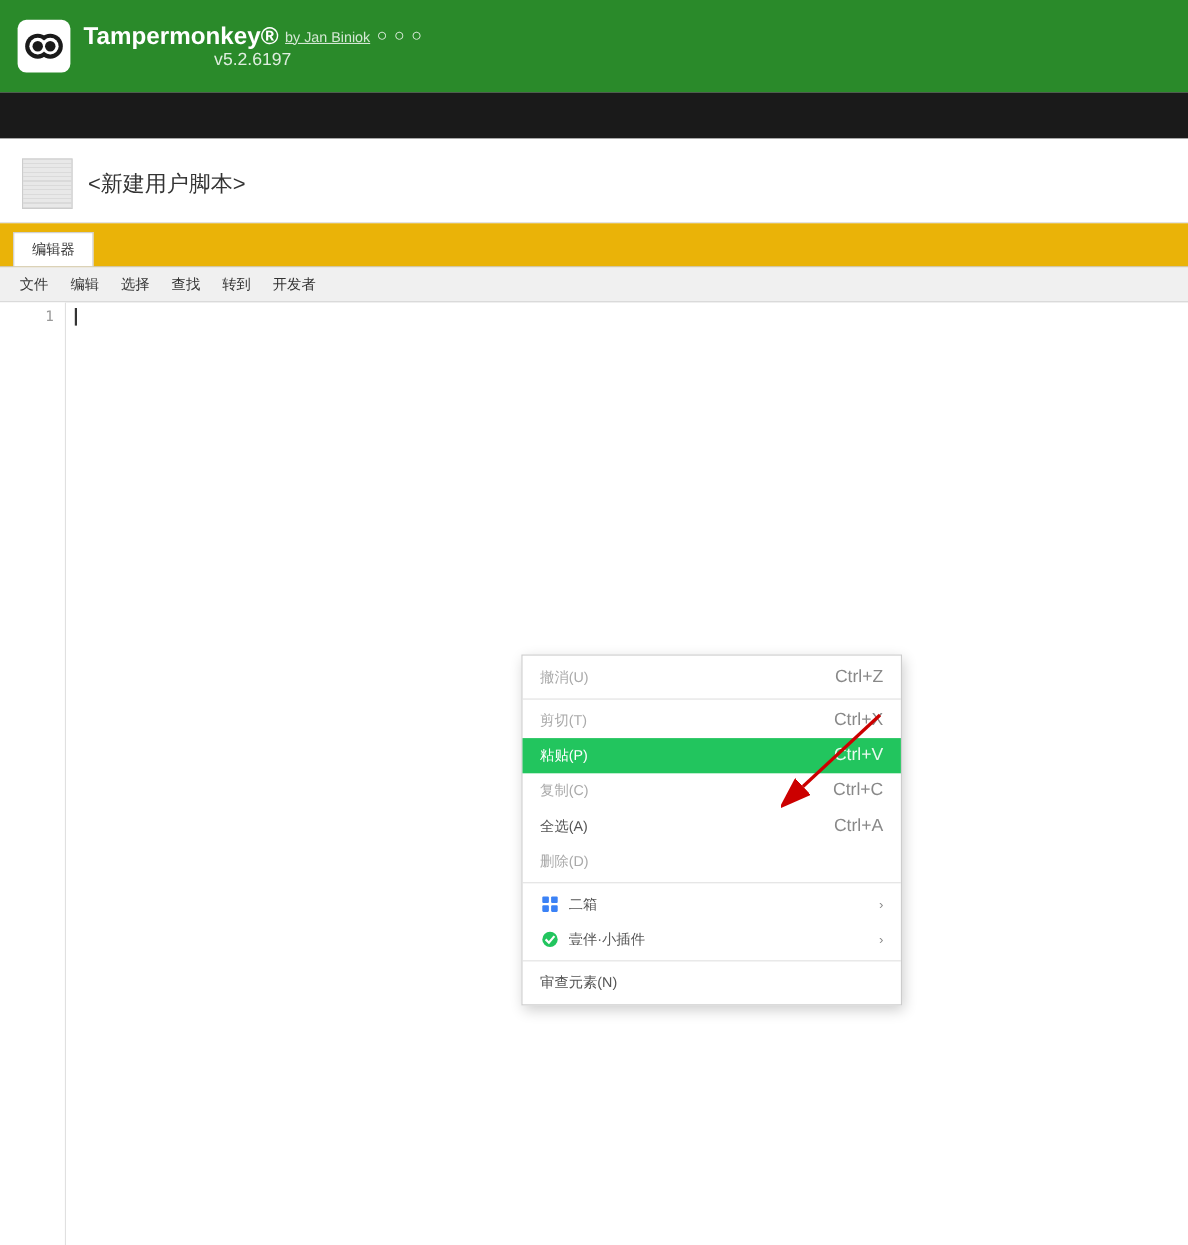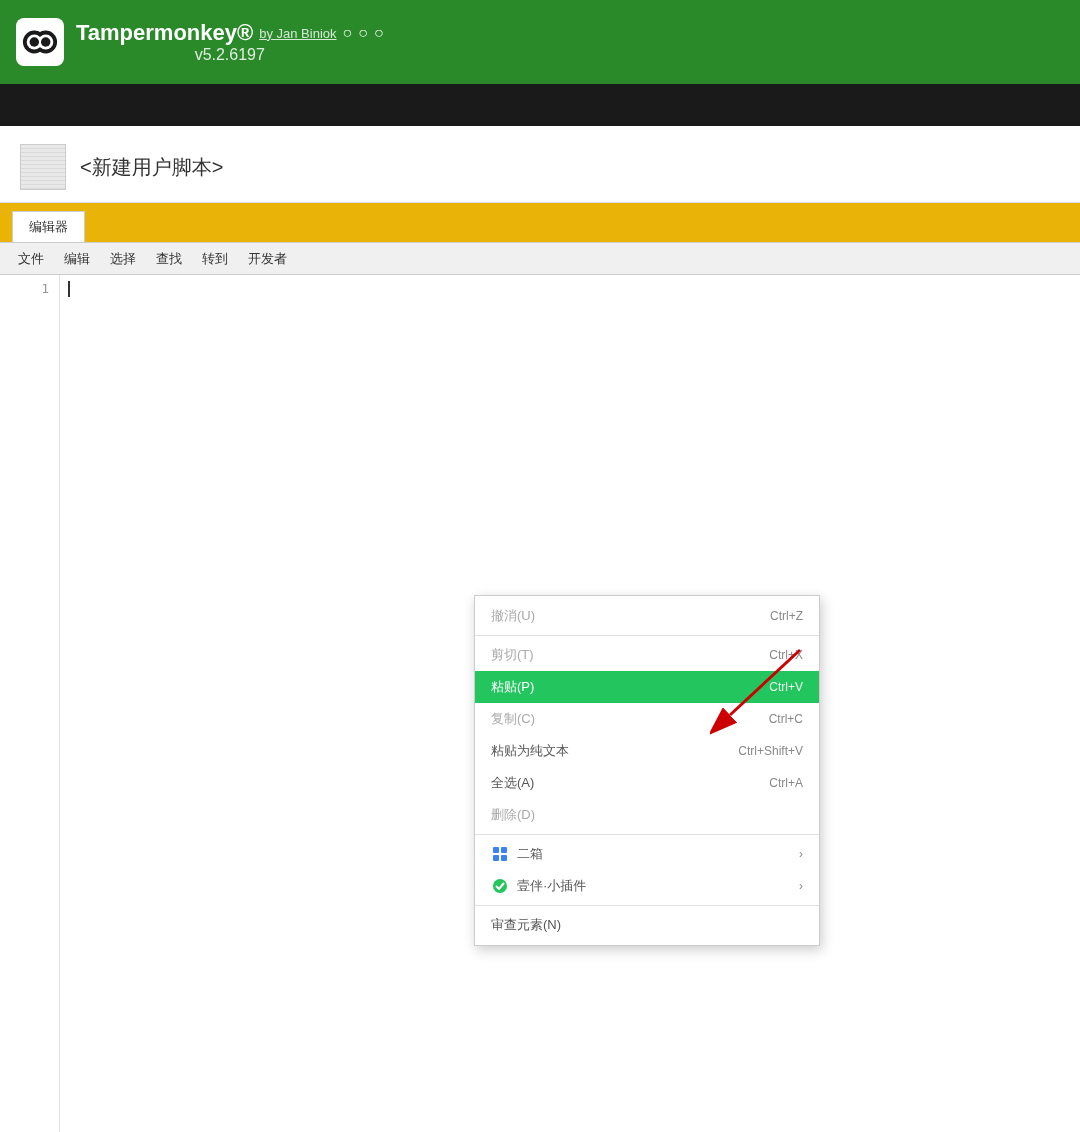--- a/index.html
+++ b/index.html
@@ -158,21 +158,21 @@
       padding: 7px 16px;
       font-size: 13px;
       color: #555;
       cursor: pointer;
     }
     .ctx-item.disabled { color: #aaa; cursor: default; }
     .ctx-item.active {
       background: #22c55e;
       color: white;
     }
-    .ctx-item .shortcut { color: #888; font-size: 12px; }
+    .ctx-item .shortcut { color: #888; font-size: 16px; }
     .ctx-item.active .shortcut { color: rgba(255,255,255,0.9); }
     .ctx-divider { height: 1px; background: #e0e0e0; margin: 3px 0; }
     .ctx-item .arrow { font-size: 12px; color: #888; }
     .ctx-item .icon-box {
       width: 18px;
       height: 18px;
       margin-right: 8px;
       display: flex;
       align-items: center;
       justify-content: center;
@@ -273,26 +273,20 @@
         <span class="shortcut">Ctrl+V</span>
       </div>
 
       <div class="ctx-item disabled">
         <span class="ctx-item-left">
           <span>复制(C)</span>
         </span>
         <span class="shortcut">Ctrl+C</span>
       </div>
 
-      <div class="ctx-item">
-        <span class="ctx-item-left">
-          <span>粘贴为纯文本</span>
-        </span>
-        <span class="shortcut">Ctrl+Shift+V</span>
-      </div>
 
       <div class="ctx-item">
         <span class="ctx-item-left">
           <span>全选(A)</span>
         </span>
         <span class="shortcut">Ctrl+A</span>
       </div>
 
       <div class="ctx-item disabled">
         <span class="ctx-item-left">

